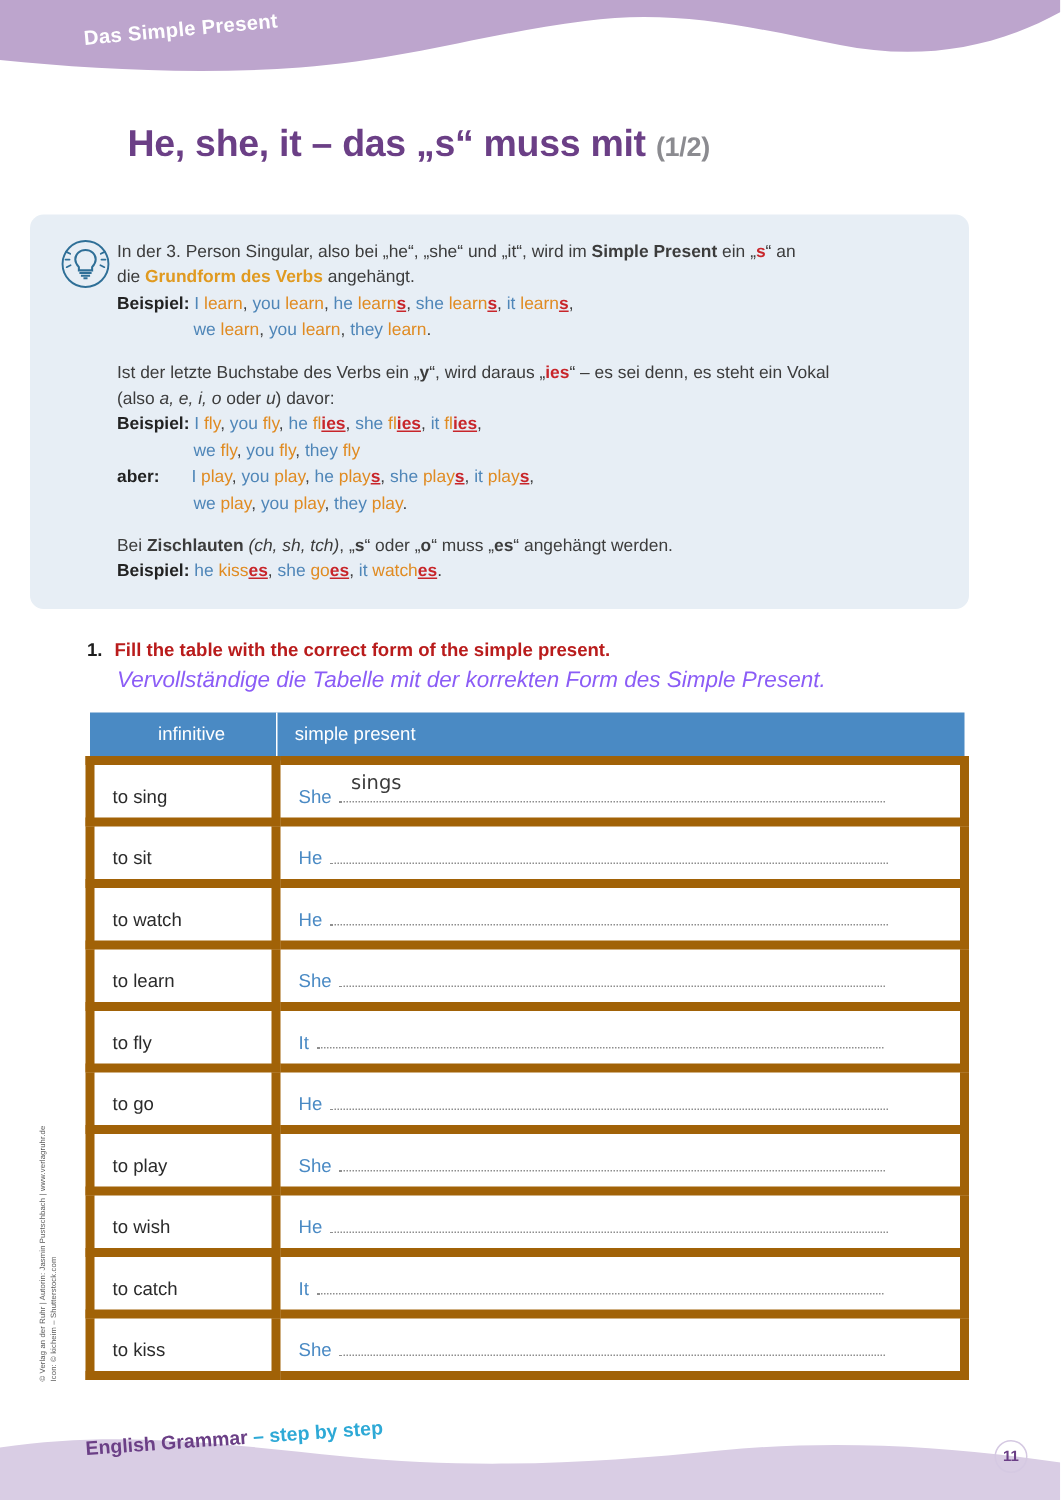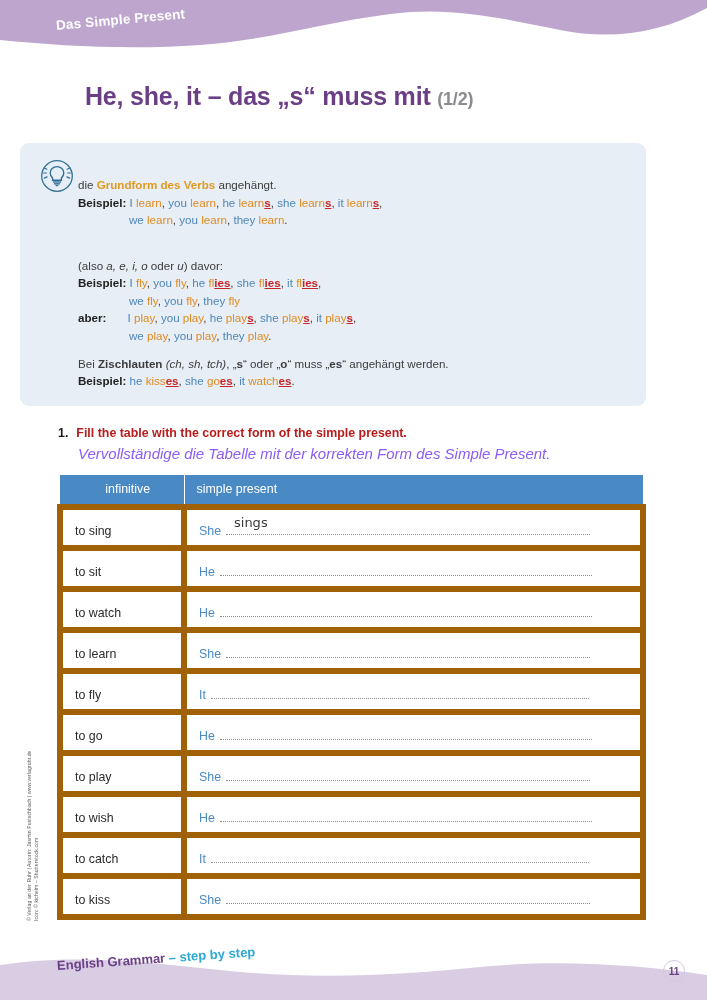--- a/index.html
+++ b/index.html
@@ -218,35 +218,39 @@
         <line x1="8" y1="12" x2="5" y2="10.5"></line>
         <line x1="7.5" y1="16.5" x2="4.3" y2="16.5"></line>
         <line x1="8.3" y1="21" x2="5.2" y2="22.5"></line>
         <line x1="32" y1="12" x2="35" y2="10.5"></line>
         <line x1="32.5" y1="16.5" x2="35.7" y2="16.5"></line>
         <line x1="31.7" y1="21" x2="34.8" y2="22.5"></line>
       </g>
     </svg>
 
     <p class="ib-p">
-      <br>
+      <span class="ib-line">
+        <span>In der 3. Person Singular, also bei „he“, „she“ und „it“, wird im </span><span class="bold">Simple Present</span><span> ein „</span><span class="red-b">s</span><span>“ an</span>
+      </span><br>
       <span class="ib-line">
         <span>die </span><span class="amber-b">Grundform des Verbs</span><span> angehängt.</span>
       </span><br>
       <span class="ib-line">
         <span class="lbl">Beispiel:</span>
         <span id="ex1a"><span class="blue">I </span><span class="orange">learn</span><span>, </span><span class="blue">you </span><span class="orange">learn</span><span>, </span><span class="blue">he </span><span class="orange">learn</span><span class="red-s">s</span><span>, </span><span class="blue">she </span><span class="orange">learn</span><span class="red-s">s</span><span>, </span><span class="blue">it </span><span class="orange">learn</span><span class="red-s">s</span><span>,</span></span>
       </span><br>
       <span class="ib-line">
         <span class="ind"></span><span id="ex1b"><span class="blue">we </span><span class="orange">learn</span><span>, </span><span class="blue">you </span><span class="orange">learn</span><span>, </span><span class="blue">they </span><span class="orange">learn</span><span>.</span></span>
       </span>
     </p>
 
     <p class="ib-p">
-      <br>
+      <span class="ib-line">
+        <span>Ist der letzte Buchstabe des Verbs ein „</span><span class="bold">y</span><span>“, wird daraus „</span><span class="red-b">ies</span><span>“ – es sei denn, es steht ein Vokal</span>
+      </span><br>
       <span class="ib-line">
         <span>(also </span><span class="ital">a, e, i, o</span><span> oder </span><span class="ital">u</span><span>) davor:</span>
       </span><br>
       <span class="ib-line">
         <span class="lbl">Beispiel:</span>
         <span id="ex2a"><span class="blue">I </span><span class="orange">fly</span><span>, </span><span class="blue">you </span><span class="orange">fly</span><span>, </span><span class="blue">he </span><span class="orange">fl</span><span class="red-s">ies</span><span>, </span><span class="blue">she </span><span class="orange">fl</span><span class="red-s">ies</span><span>, </span><span class="blue">it </span><span class="orange">fl</span><span class="red-s">ies</span><span>,</span></span>
       </span><br>
       <span class="ib-line">
         <span class="ind"></span><span id="ex2b"><span class="blue">we </span><span class="orange">fly</span><span>, </span><span class="blue">you </span><span class="orange">fly</span><span>, </span><span class="blue">they </span><span class="orange">fly</span><span></span></span>
       </span><br>

